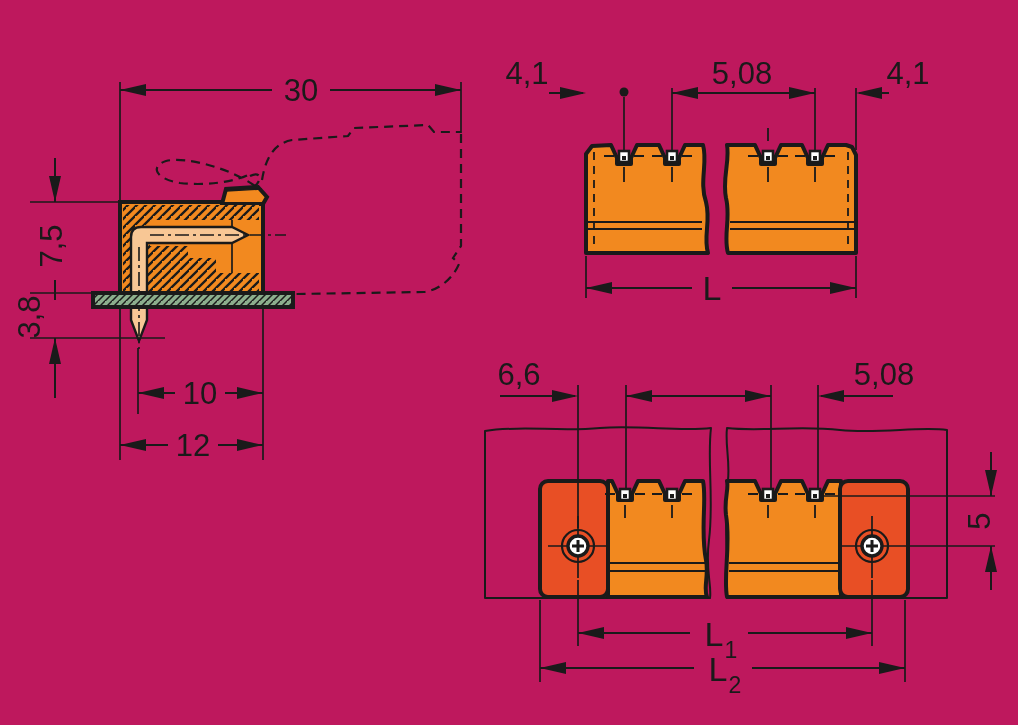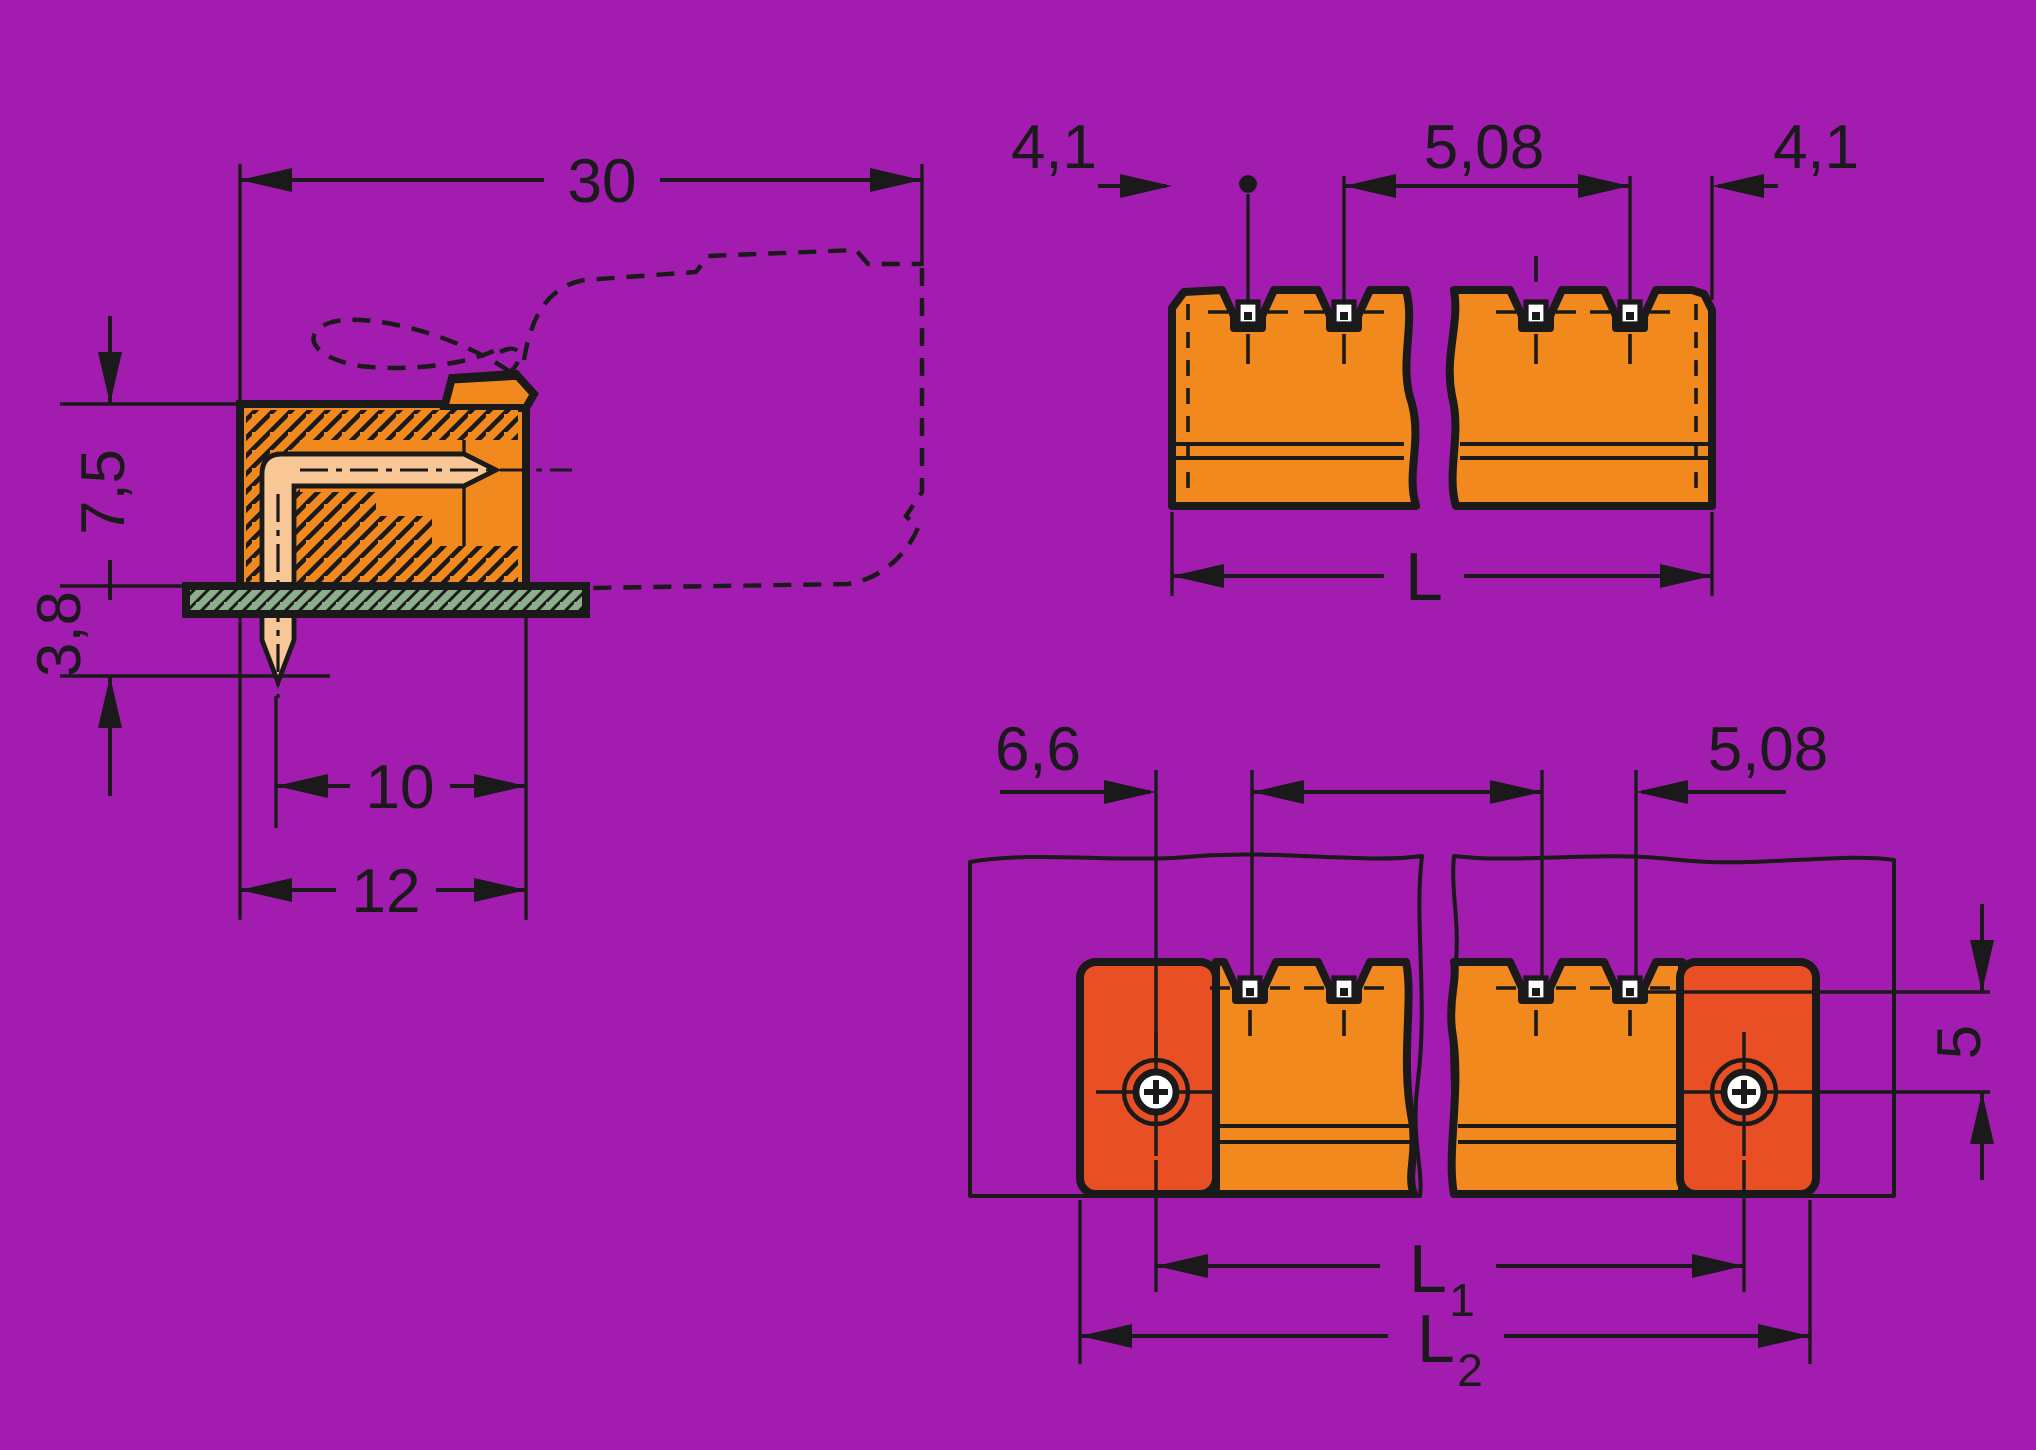--- a/index.html
+++ b/index.html
@@ -1,16 +1,16 @@
 <!DOCTYPE html>
 <html><head>
 <meta charset="utf-8">
 <style>
   html,body{margin:0;padding:0;background:#ffffff;}
-  .stage{position:relative;width:1018px;height:725px;background:#a21caf;overflow:hidden;}
+  .stage{position:relative;width:1018px;height:725px;background:#be185d;overflow:hidden;}
   svg{display:block;}
   .ln{stroke:#1a1a1a;stroke-width:1.7;fill:none;}
   .ln2{stroke:#1a1a1a;stroke-width:2.2;fill:none;}
   .thick{stroke:#1a1a1a;stroke-width:4;}
   .mid{stroke:#1a1a1a;stroke-width:2;fill:none;}
   .arrow{fill:#1a1a1a;stroke:none;}
   .dot{fill:#1a1a1a;stroke:none;}
   .dim{font-family:"Liberation Sans", sans-serif;font-size:31px;fill:#1a1a1a;}
   .dimL{font-family:"Liberation Sans", sans-serif;font-size:34px;fill:#1a1a1a;}
   .dimsub{font-family:"Liberation Sans", sans-serif;font-size:23px;fill:#1a1a1a;}

